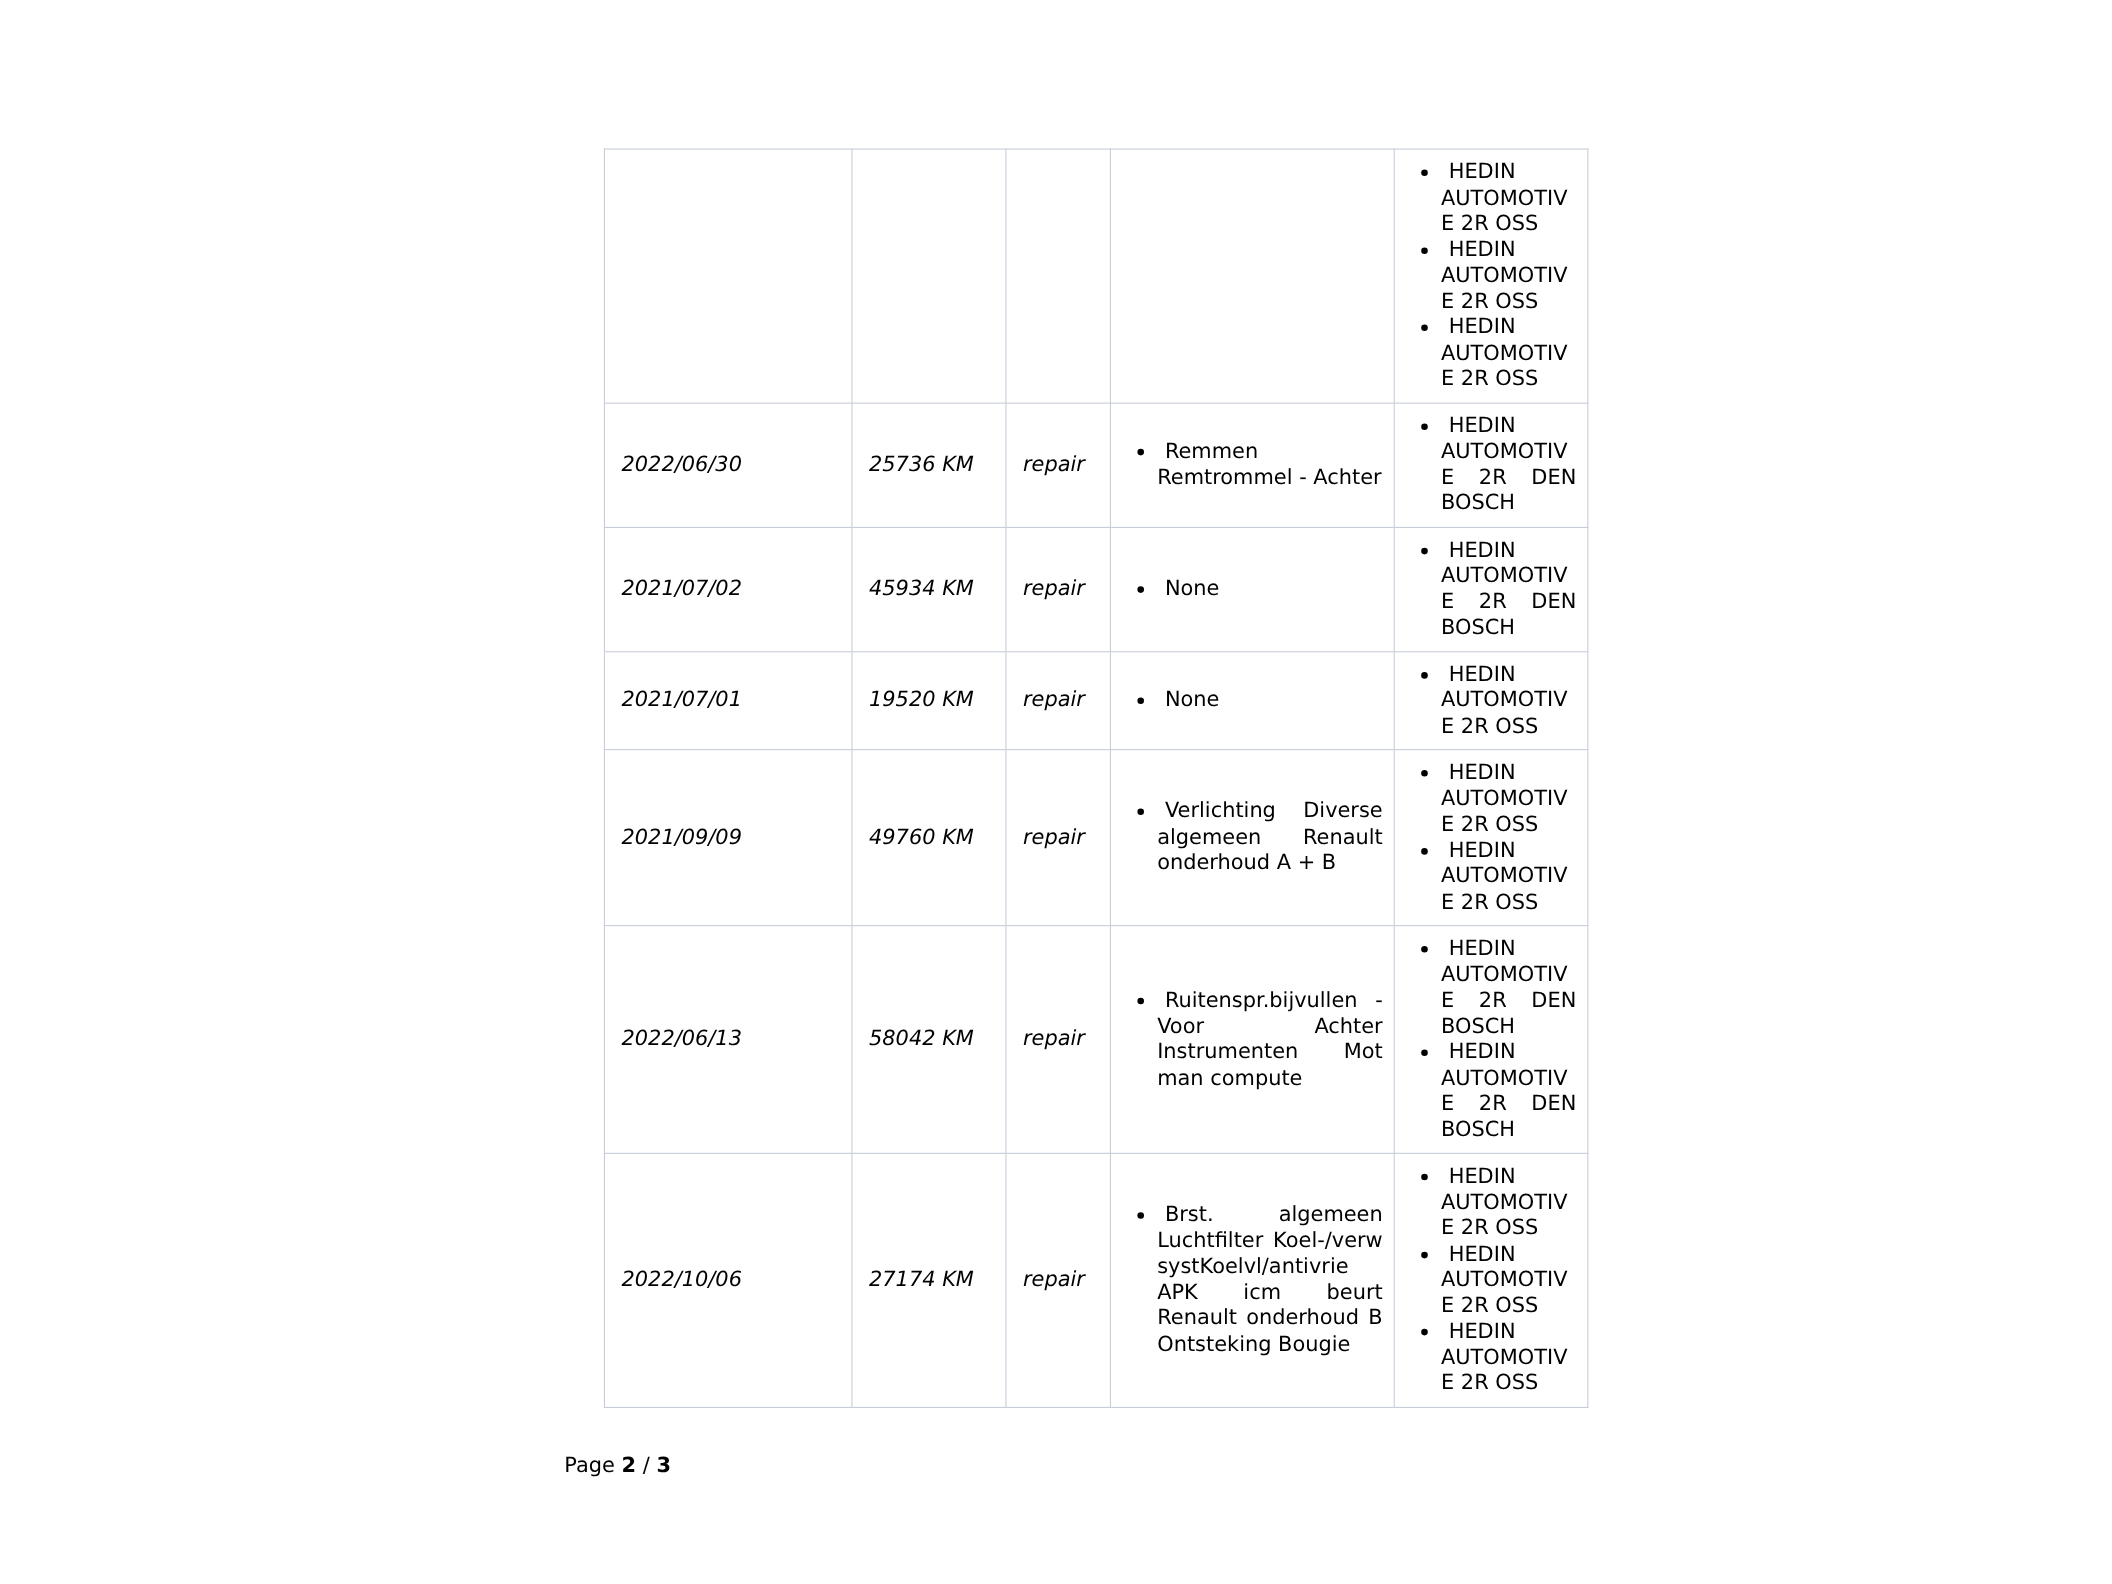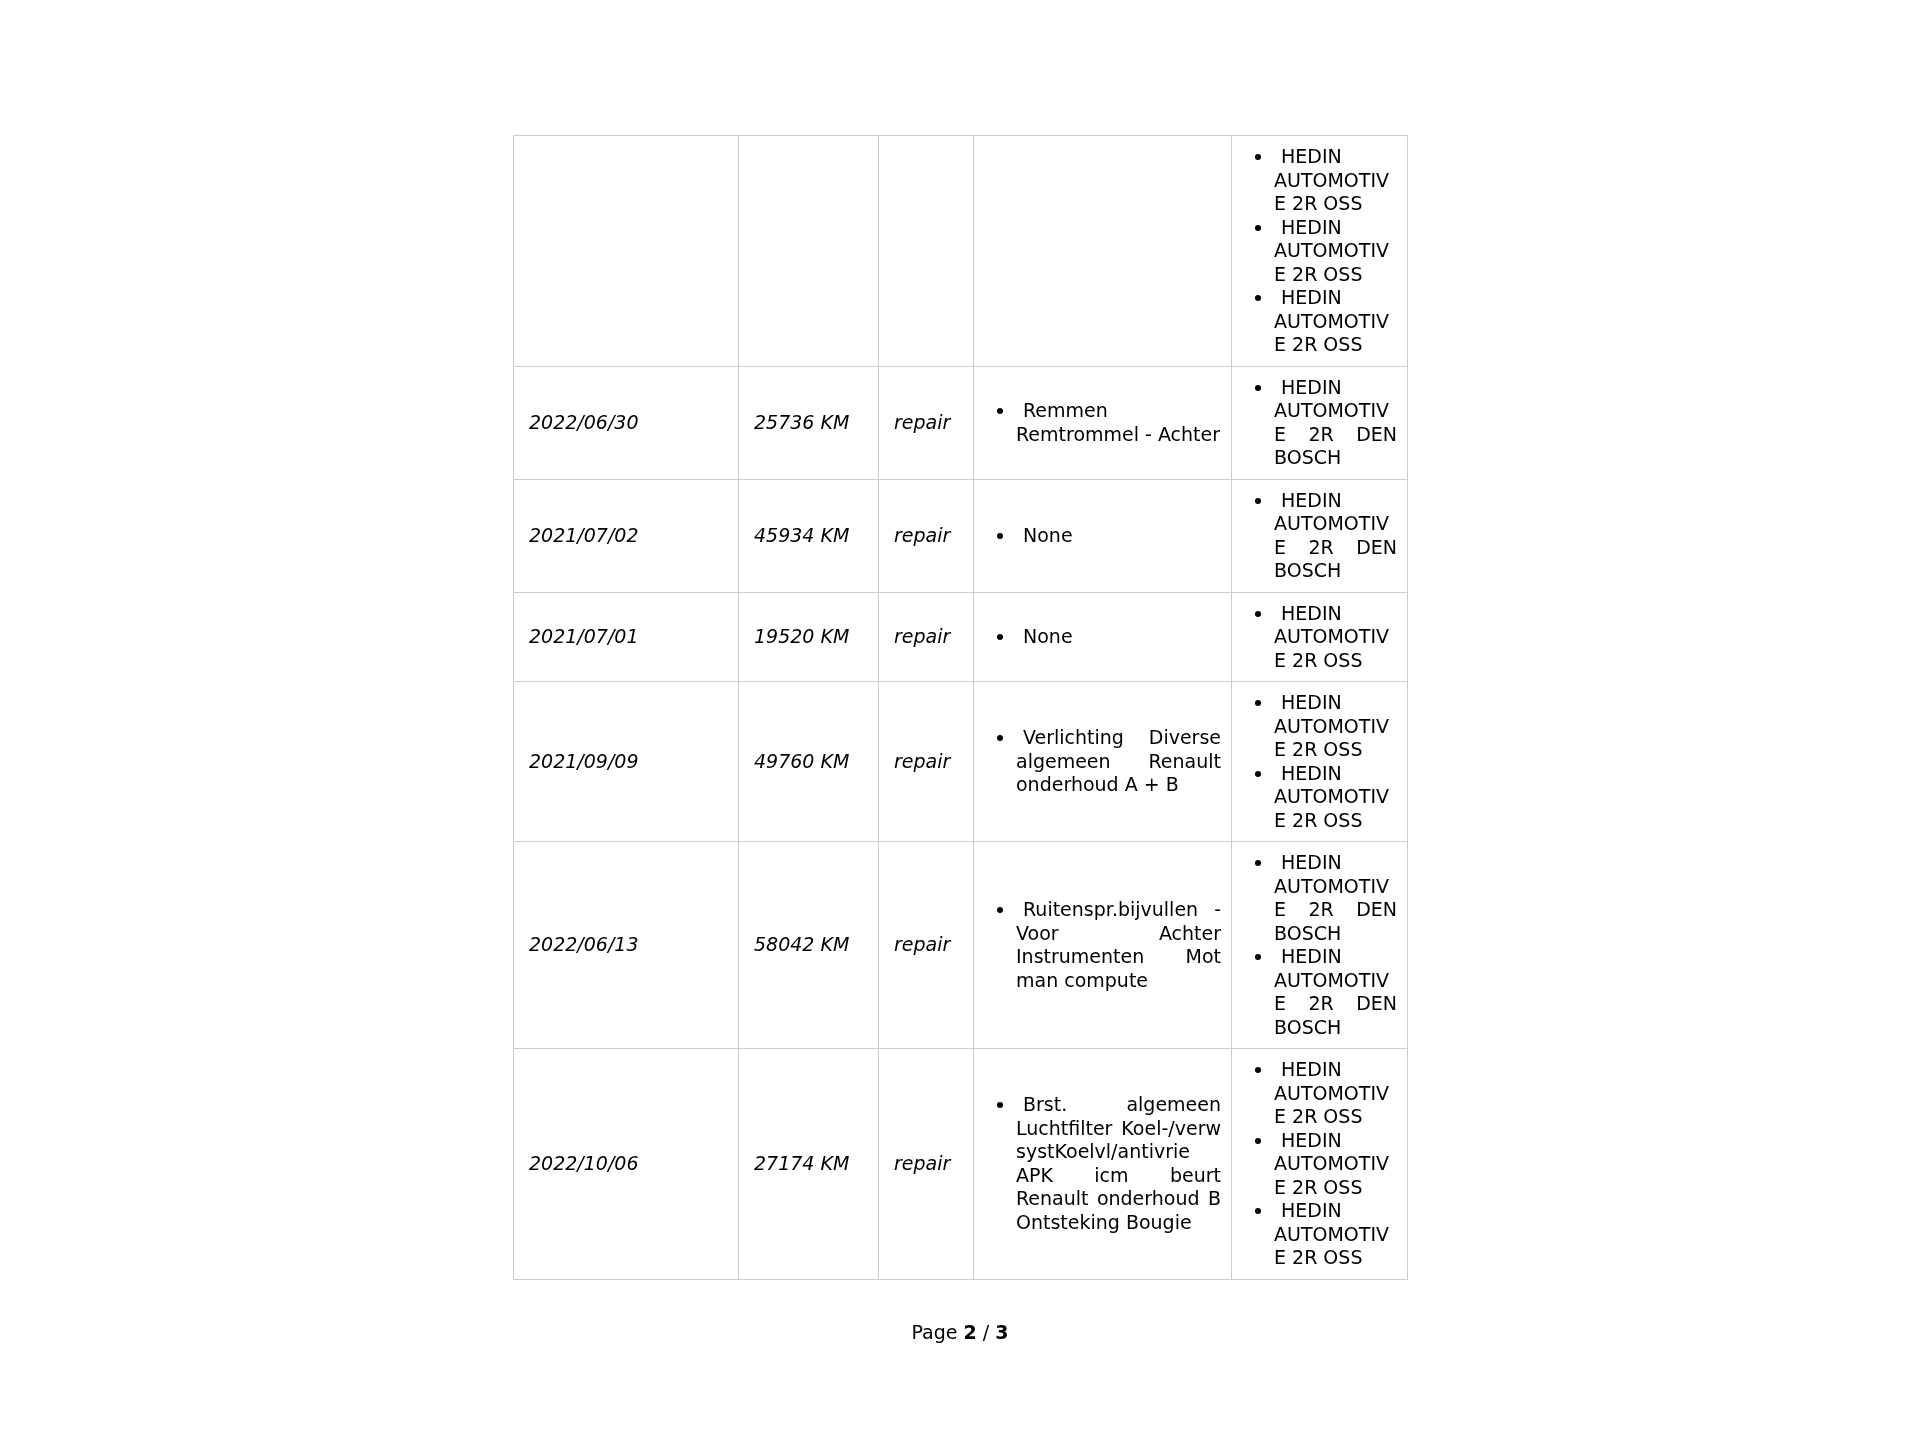--- a/index.html
+++ b/index.html
@@ -15,20 +15,21 @@
     width: 894px;
     margin-left: 513px;
     padding-top: 135px;
   }
   table.history {
     width: 894px;
     table-layout: fixed;
     border-collapse: collapse;
     font-size: 19px;
     line-height: 23.5px;
+    margin-left: 36px;
   }
   table.history td {
     border: 1.5px solid #c7ceda;
     vertical-align: middle;
     overflow: hidden;
     word-wrap: break-word;
   }
   td.c-date, td.c-km, td.c-type {
     padding: 10px 6px 10px 15px;
     font-style: italic;
@@ -41,21 +42,21 @@
     padding-left: 40px;
     list-style: disc outside;
   }
   ul.cell-list li {
     text-indent: 7px;
     text-align: justify;
   }
   .footer {
     width: 894px;
     margin-top: 40px;
-    text-align: center;
+    text-align: left;
     font-size: 19px;
     line-height: 24px;
   }
   .footer .b { font-weight: bold; }
   .footer span { white-space: pre; }
 </style>
 </head>
 <body>
 
 <div class="page">

